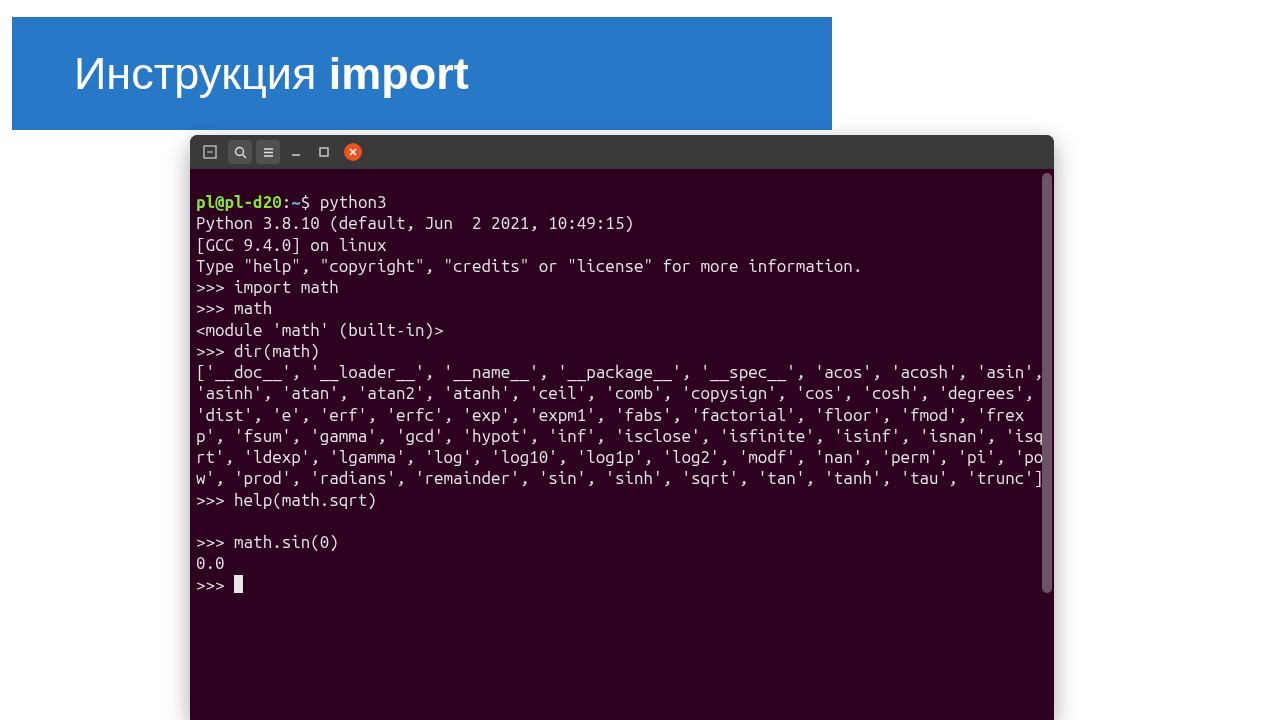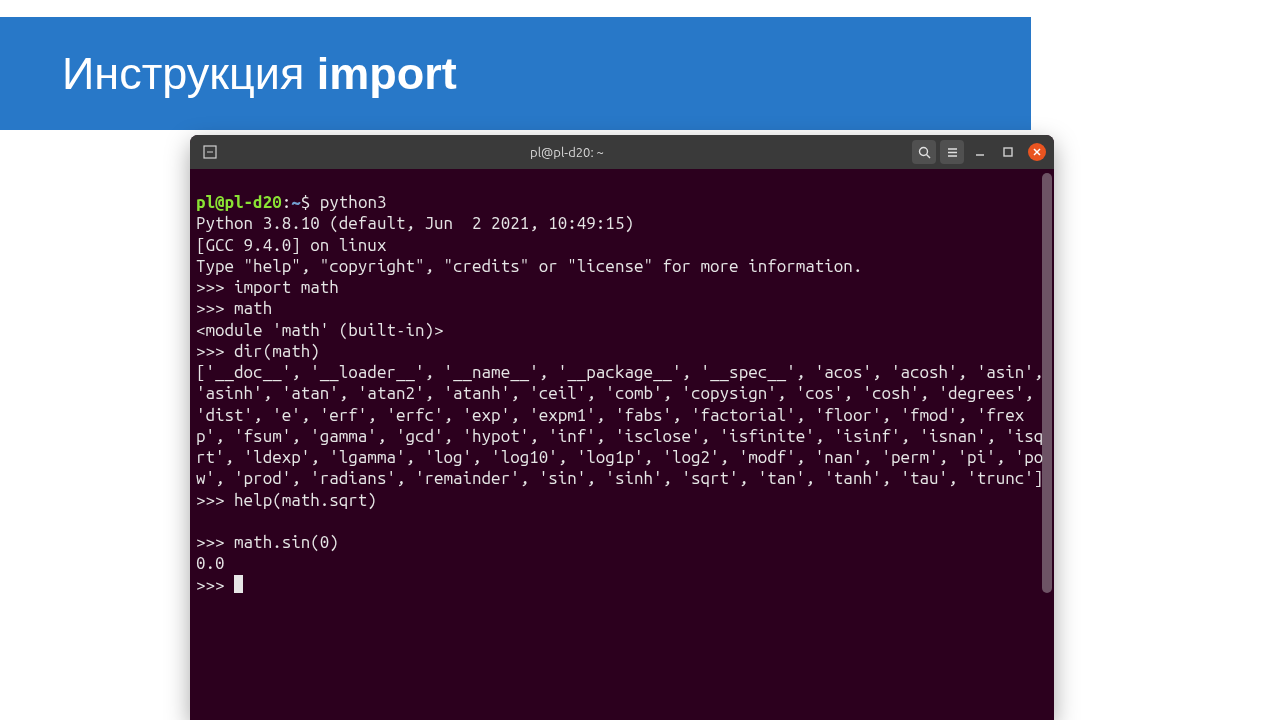--- a/index.html
+++ b/index.html
@@ -7,22 +7,22 @@
     width: 1280px;
     height: 720px;
     background: #ffffff;
     font-family: Arial, sans-serif;
     position: relative;
     overflow: hidden;
   }
   .slide-header {
     position: absolute;
     top: 17px;
-    left: 0;
-    width: 1031px;
+    left: 12px;
+    width: 820px;
     height: 113px;
     background: #2878c8;
     display: flex;
     align-items: center;
     padding-left: 62px;
   }
   .slide-title {
     color: #ffffff;
     font-size: 45px;
     font-weight: 300;
@@ -124,21 +124,20 @@
 <div class="terminal-window">
   <div class="titlebar">
     <div class="tb-left">
       <div class="tb-btn">
         <svg width="14" height="14" viewBox="0 0 14 14">
             <rect x="1" y="1" width="12" height="12" fill="none" stroke="#d0d0d0" stroke-width="1.2"></rect>
             <line x1="4" y1="7" x2="10" y2="7" stroke="#d0d0d0" stroke-width="1.2"></line>
           </svg>
       </div>
     </div>
-    <div class="tb-title">pl@pl-d20: ~</div>
     <div class="tb-right">
       <div class="tb-iconbox">
         <svg width="13" height="13" viewBox="0 0 13 13">
             <circle cx="5.5" cy="5.5" r="4" fill="none" stroke="#e0e0e0" stroke-width="1.4"></circle>
             <line x1="8.5" y1="8.5" x2="12" y2="12" stroke="#e0e0e0" stroke-width="1.4"></line>
           </svg>
       </div>
       <div class="tb-iconbox">
         <svg width="13" height="13" viewBox="0 0 13 13">
             <line x1="2" y1="3" x2="11" y2="3" stroke="#e0e0e0" stroke-width="1.6"></line>

